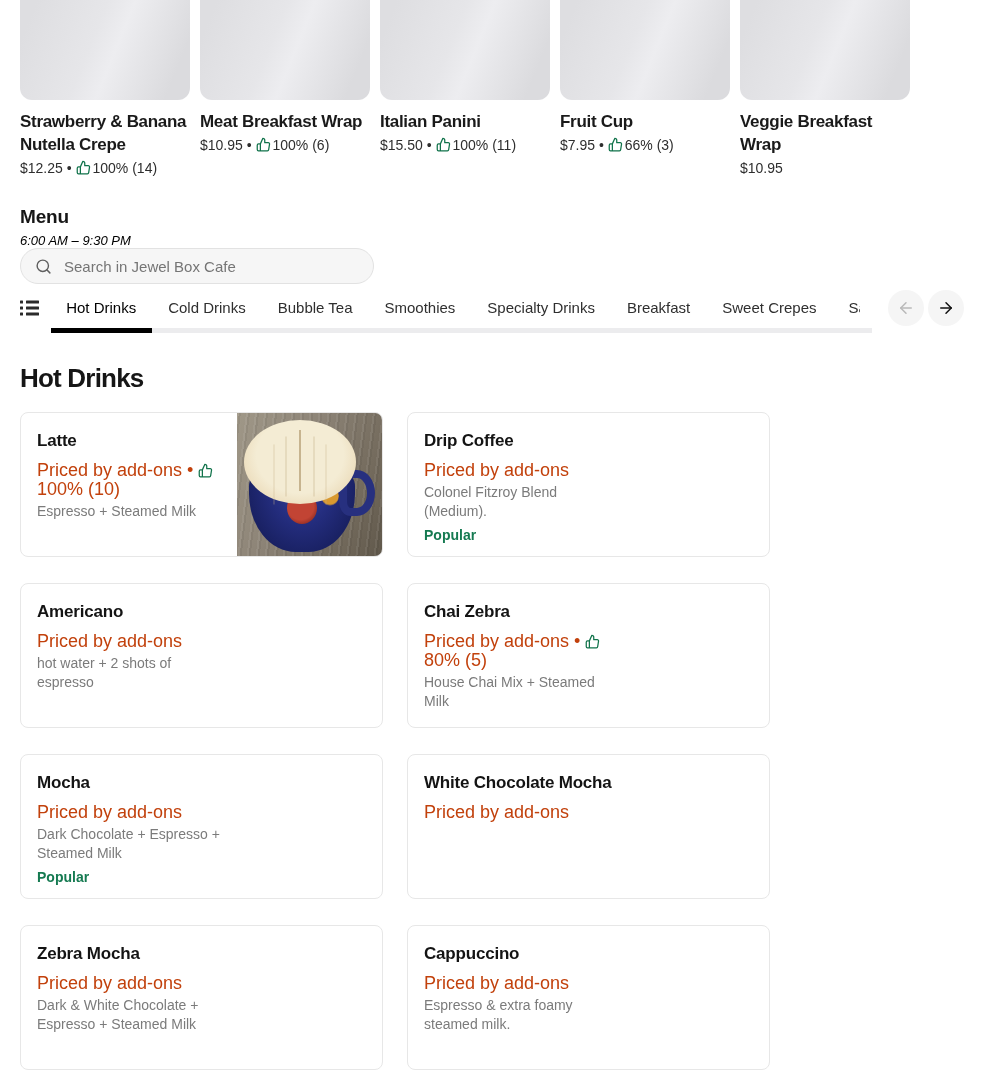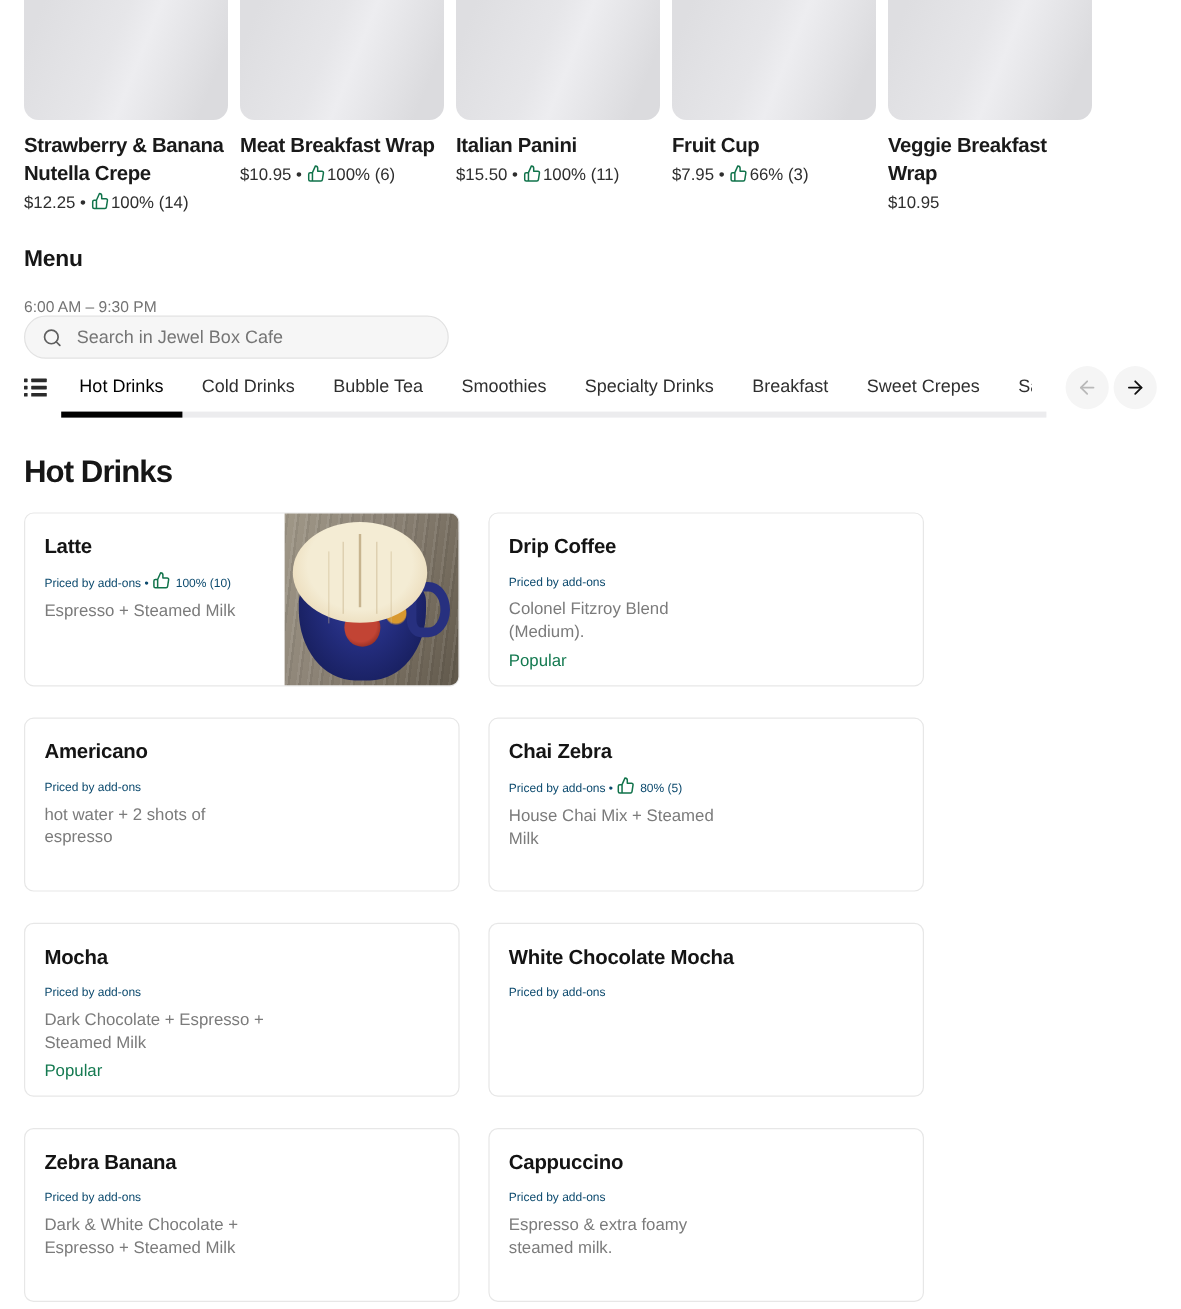--- a/index.html
+++ b/index.html
@@ -18,21 +18,21 @@
     background: linear-gradient(112deg, var(--placeholder,#dedee1) 8%, #e6e6e9 42%, #ededf0 55%, #dbdbde 88%);
   }
   .top-name { margin-top: 10px; font-size: 17px; line-height: 23px; font-weight: 600; letter-spacing: -0.3px; color: #1a1a1a; }
   .top-meta { margin-top: 3px; font-size: 14px; line-height: 19px; color: #2e2e2e; }
 
   .thumb-ic { width: 15px; height: 15px; vertical-align: -2px; color: var(--rating-green,#11734b); margin-right: 2px; }
 
   
   .menu-bar { display: flex; justify-content: space-between; align-items: flex-start; padding: 0 20px; margin-top: 28px; flex-direction: column; }
   .menu-title { font-size: 19px; font-weight: 700; line-height: 22px; letter-spacing: -0.2px; }
-  .menu-hours { margin-top: 20px; font-size: 13px; line-height: 15px; color: #737373; }
+  .menu-hours { margin-top: 5px; font-size: 13px; line-height: 15px; color: #000000; font-style: italic; }
   .search-pill {
     width: 354px; height: 36px; border: 1px solid #e2e2e2; background: #f6f6f6;
     border-radius: 18px; display: flex; align-items: center; padding: 0 14px; gap: 10px;
   }
   .search-pill svg { width: 17px; height: 17px; color: #5f5f5f; flex: 0 0 auto; }
   .search-pill input {
     border: none; outline: none; background: transparent; width: 100%;
     font-family: "Liberation Sans", sans-serif; font-size: 15px; color: #333;
   }
   .search-pill input::placeholder { color: #757575; }
@@ -61,23 +61,23 @@
   
   .section-title { margin: 30px 0 0; padding: 0 20px; font-size: 26px; line-height: 30px; font-weight: 800; letter-spacing: -0.8px; color: #161616; }
 
   
   .grid { display: grid; grid-template-columns: 363px 363px; column-gap: 24px; row-gap: 26px; padding: 0 20px; margin-top: 19px; }
   .card {
     position: relative; height: 145px; border: 1px solid #e7e7e7; border-radius: 8px;
     padding: 17px 16px 0; background: #fff; overflow: hidden; cursor: pointer;
   }
   .card-name { font-size: 17px; line-height: 22px; font-weight: 700; letter-spacing: -0.2px; color: #141414; }
-  .meta { margin-top: 9px; font-size: 10px; line-height: 19px; color: #0c4a6e; width: 196px; }
+  .meta { margin-top: 9px; font-size: 18px; line-height: 19px; color: #c2410c; width: 196px; }
   .desc { margin-top: 3px; font-size: 14px; line-height: 19px; color: #7b7b7b; width: 190px; }
-  .popular { margin-top: 7px; font-size: 14px; line-height: 15px; font-weight: 400; color: var(--popular-green,#157a51); }
+  .popular { margin-top: 7px; font-size: 14px; line-height: 15px; font-weight: 700; color: var(--popular-green,#157a51); }
 
   
   .photo {
     position: absolute; right: -1px; top: -1px; width: 146px; height: 145px;
     border-radius: 0 8px 8px 0; overflow: hidden;
     background:
       repeating-linear-gradient(97deg, rgba(255,255,255,.07) 0 2px, rgba(0,0,0,.06) 2px 4px, transparent 4px 9px),
       linear-gradient(115deg, #a09888 0%, #8d8477 40%, #746b5d 75%, #5f574a 100%);
   }
   .mug {
@@ -242,21 +242,21 @@
     <div class="desc">Dark Chocolate + Espresso + Steamed Milk</div>
     <div class="popular">Popular</div>
 
   </div>
     <div class="card">
     <div class="card-name">White Chocolate Mocha</div>
     <div class="meta"><span>Priced by add-ons</span></div>
 
   </div>
     <div class="card">
-    <div class="card-name">Zebra Banana</div>
+    <div class="card-name">Zebra Mocha</div>
     <div class="meta"><span>Priced by add-ons</span></div>
     <div class="desc">Dark &amp; White Chocolate + Espresso + Steamed Milk</div>
 
   </div>
     <div class="card">
     <div class="card-name">Cappuccino</div>
     <div class="meta"><span>Priced by add-ons</span></div>
     <div class="desc">Espresso &amp; extra foamy steamed milk.</div>
 
   </div>

